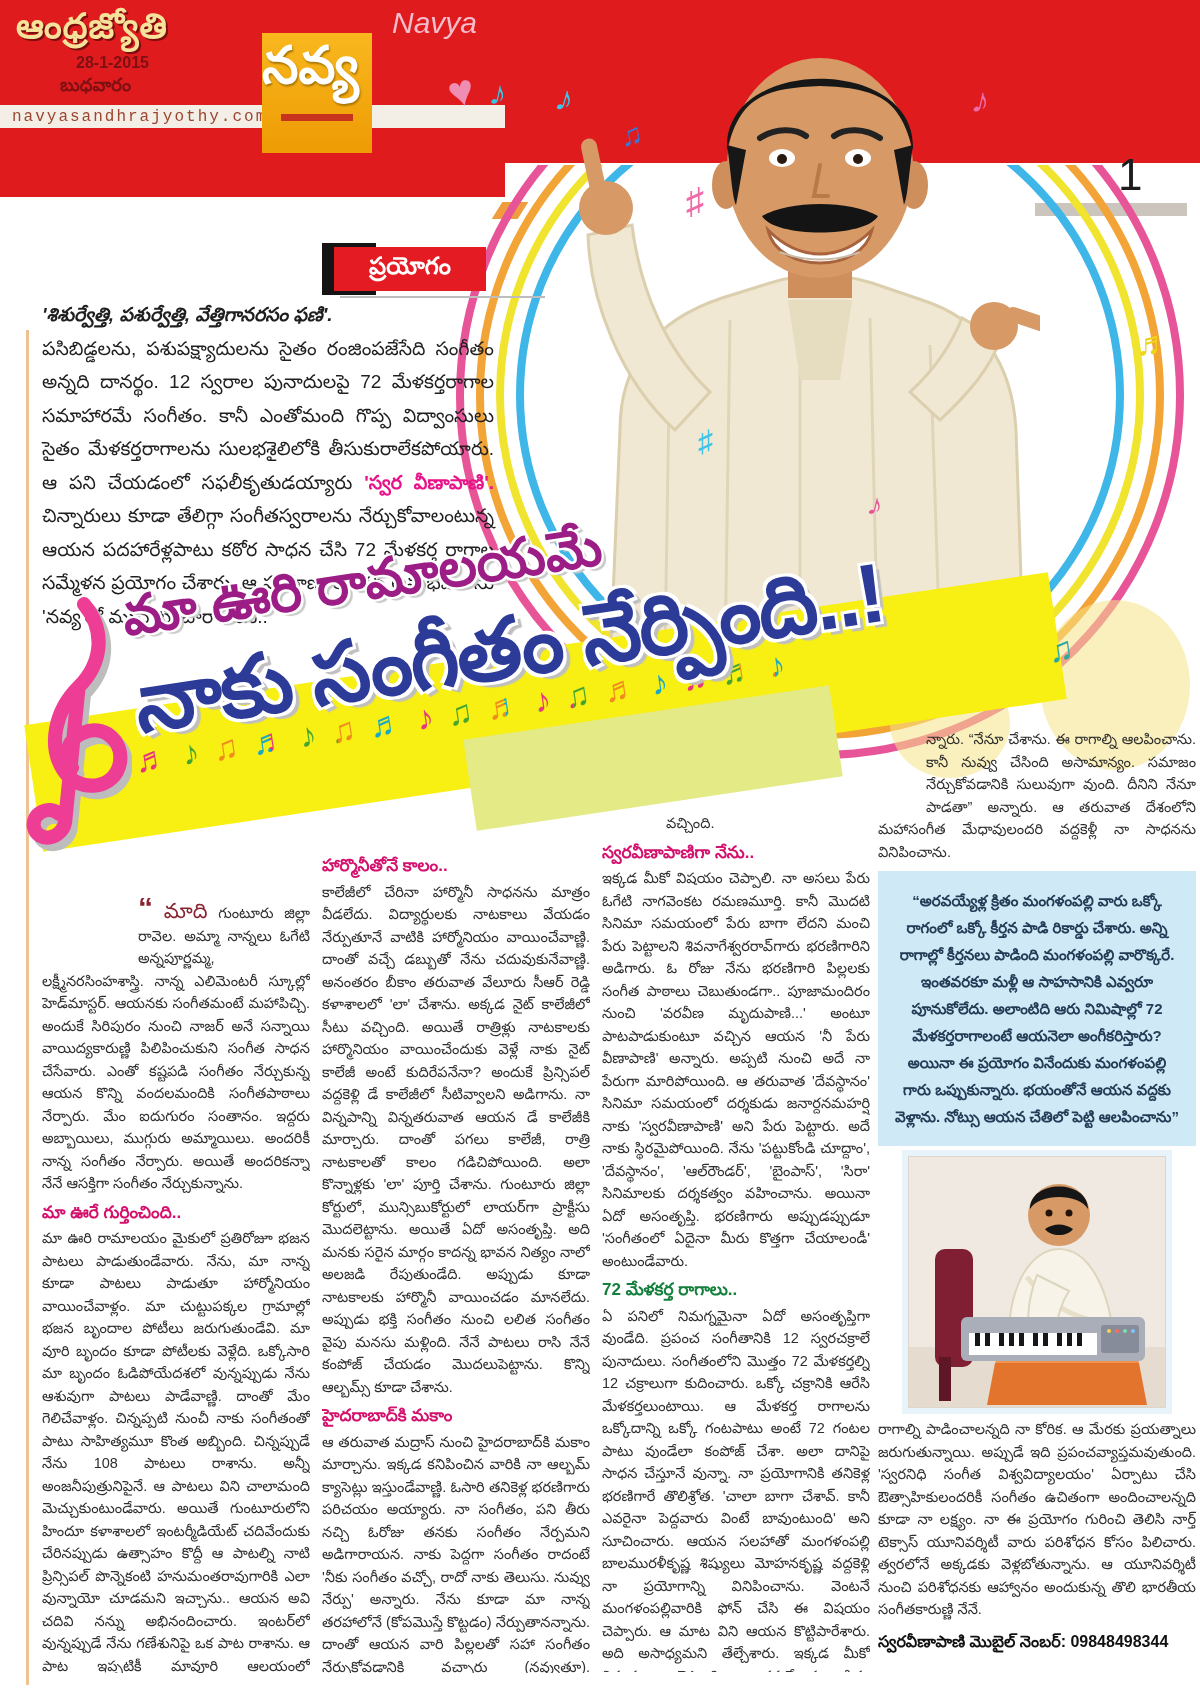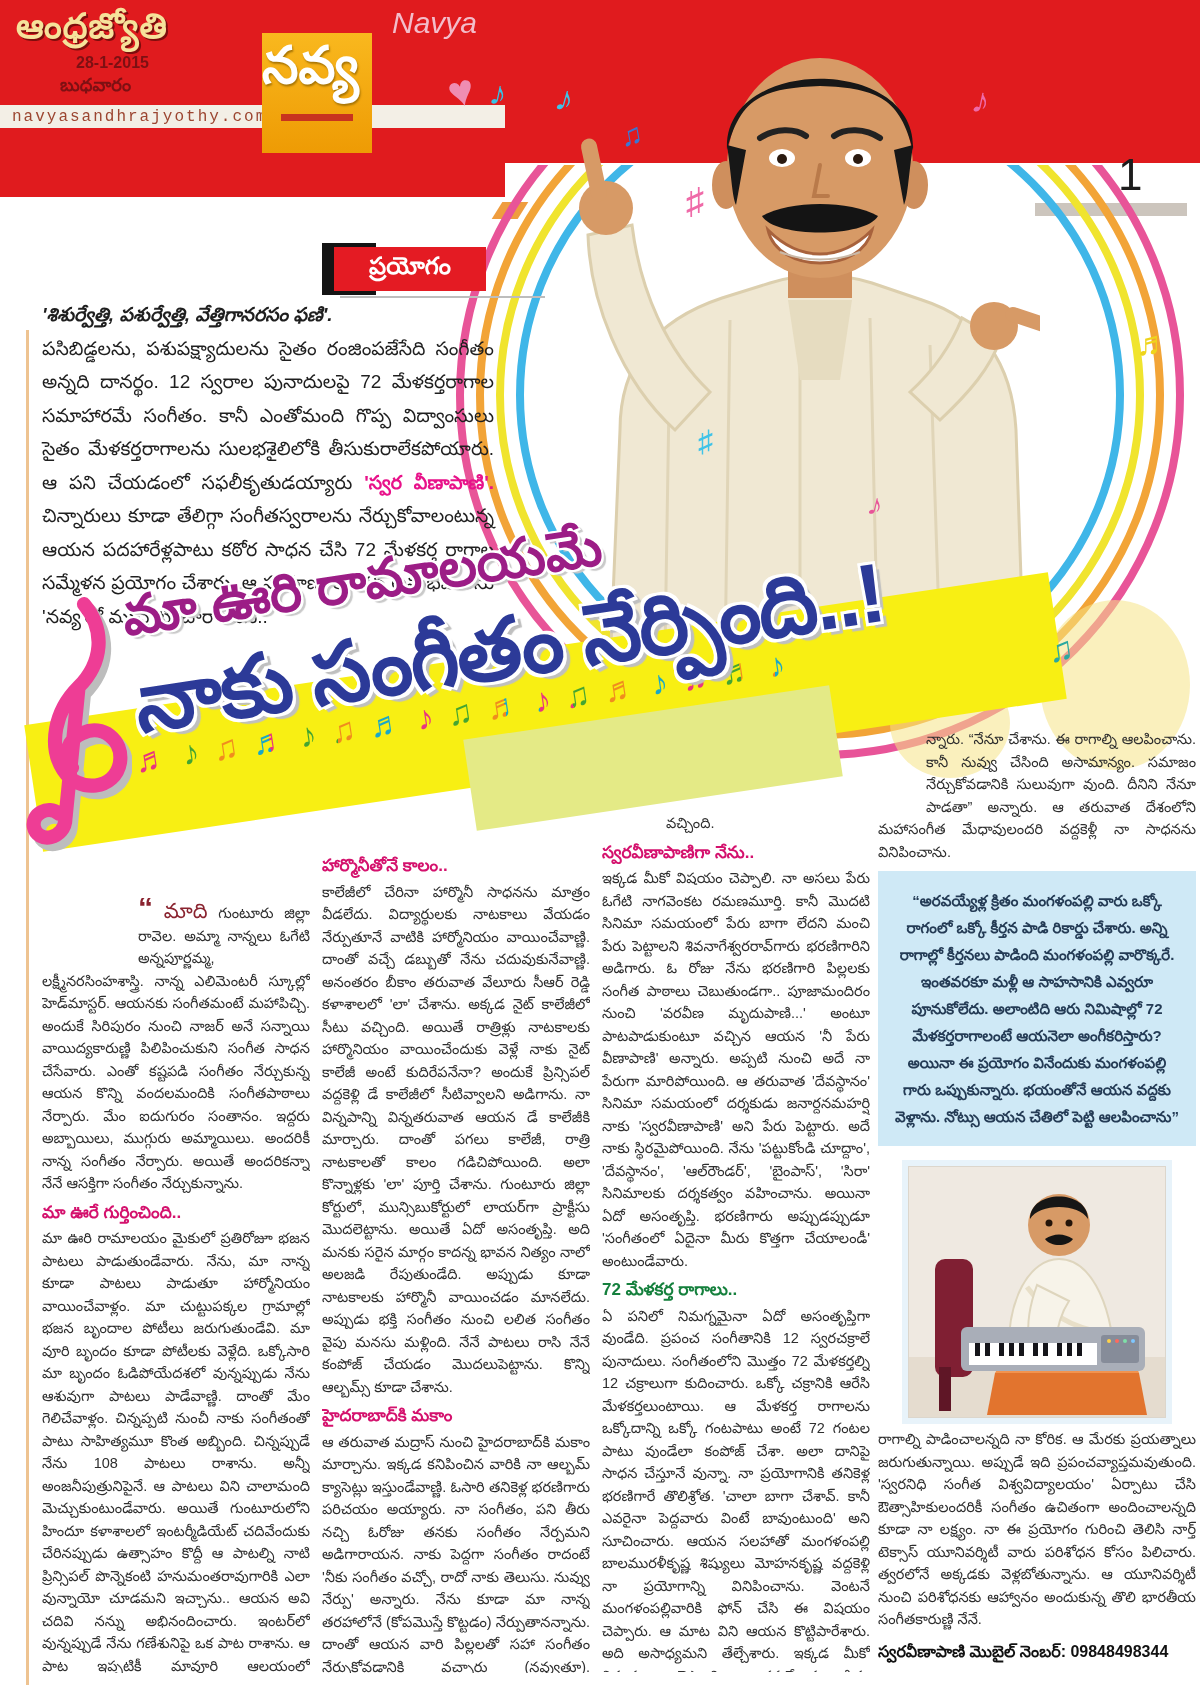--- a/index.html
+++ b/index.html
@@ -89,21 +89,21 @@
   .subhead{font-size:17px;font-weight:bold;color:#d4116d;margin:7px 0 3px;}
   .subhead.dark{color:#15803d;}
   .openq{font-size:30px;font-weight:bold;color:#8a2430;line-height:1;}
   .openword{font-size:21px;font-weight:normal;color:#8a2430;}
   .spacer1{float:left;width:96px;height:70px;}
   .spacer2{float:left;width:100px;height:24px;}
   .spacer4{float:left;width:48px;height:70px;}
   .indent{ text-indent:64px;}
 
   
-  .qbox{background:#cfe9f6;padding:16px 14px;margin:8px 0 20px;font-size:15px;font-weight:bold;
+  .qbox{background:#cfe9f6;padding:16px 14px;margin:8px 0 10px;font-size:15px;font-weight:bold;
         line-height:27px;color:#243b55;text-align:center;}
   .kphoto{width:256px;height:250px;margin:2px auto 10px;background:#fff;border:1px solid #dcd6cc;
           box-shadow:0 0 0 6px #e8f3fa;}
   .contact{font-size:16px;font-weight:bold;color:#111;margin-top:8px;line-height:26px;}
 </style>
 </head>
 <body>
 
 <div id="page">
 

